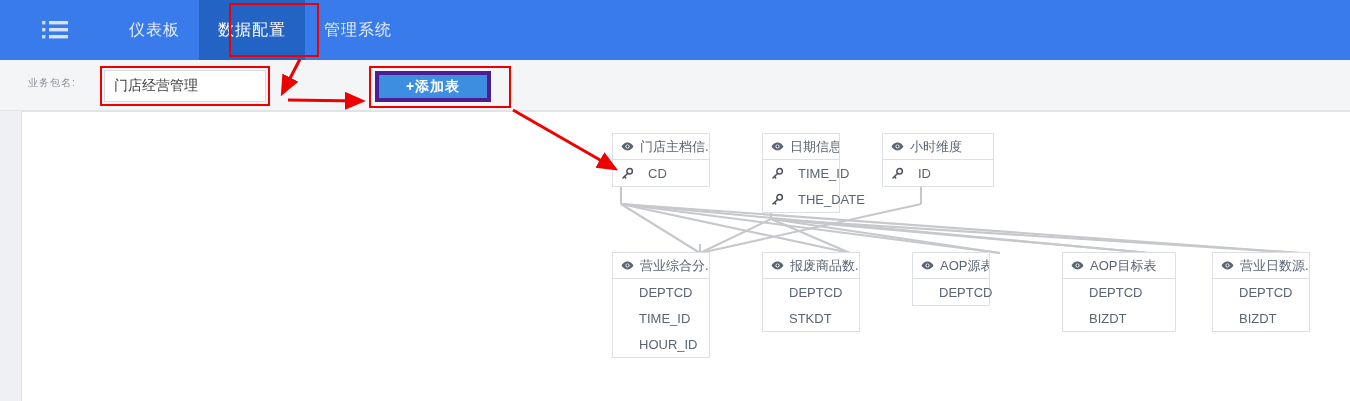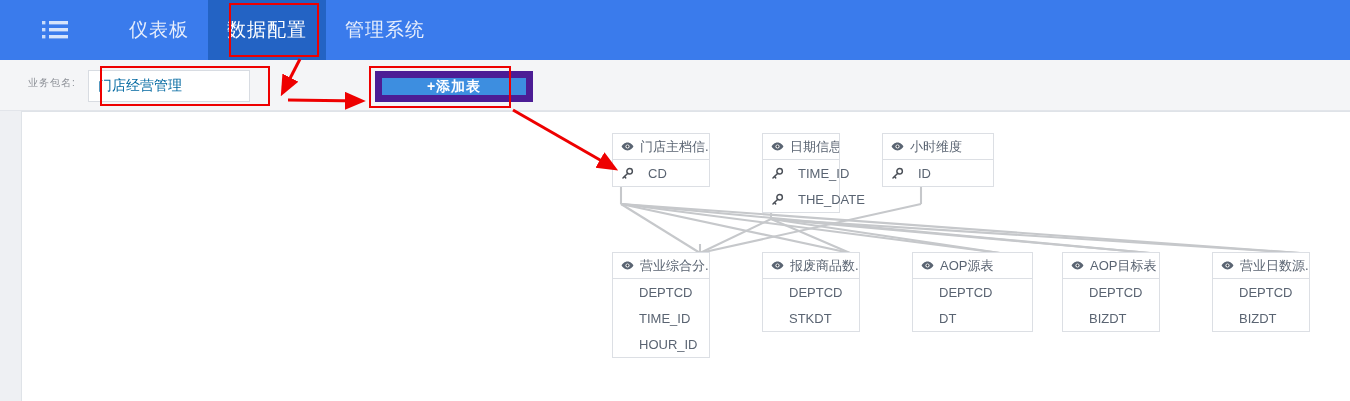--- a/index.html
+++ b/index.html
@@ -20,50 +20,50 @@
   }
   .menu-icon-wrap {
     width: 110px; display: flex; align-items: center; justify-content: center;
     cursor: pointer;
   }
   .menu-icon { width: 26px; height: 20px; display: block; }
   .nav-tabs { display: flex; align-items: stretch; }
   .nav-tab {
     display: flex; align-items: center; justify-content: center;
     padding: 10px 19px;
-    color: #e7eefc; font-size: 19px; letter-spacing: 1px;
+    color: #e7eefc; font-size: 16px; letter-spacing: 1px;
     cursor: pointer; white-space: nowrap;
   }
   .nav-tab.active {
     background: #2363c4; color: #ffffff;
   }
 
   
   .toolbar {
     position: absolute; left: 0; top: 60px;
     width: 1350px; height: 51px;
     background: #f4f5f7;
     border-bottom: 1px solid #e2e5ea;
   }
   .pkg-label {
     position: absolute; left: 28px; top: 76px;
     font-size: 10px; color: #8b8f96; letter-spacing: 1px;
   }
   .pkg-input {
-    position: absolute; left: 88px; top: 70px;
+    position: absolute; left: 104px; top: 70px;
     width: 162px; height: 32px;
     border: 1px solid #d8dce2; background: #ffffff;
-    font-size: 14px; color: #0369a1;
+    font-size: 14px; color: #404040;
     padding: 0 9px; outline: none;
     font-family: "Liberation Sans", "DejaVu Sans", sans-serif;
   }
   .add-btn {
     position: absolute; left: 375px; top: 71px;
-    width: 158px; height: 31px;
-    background: #3d8ee0; border: 7px solid #4c1d95;
+    width: 116px; height: 31px;
+    background: #3d8ee0; border: 4px solid #4c1d95;
     color: #ffffff; font-size: 14px; font-weight: bold;
     cursor: pointer; letter-spacing: 1px;
     font-family: "Liberation Sans", "DejaVu Sans", sans-serif;
   }
 
   
   .canvas {
     position: absolute; left: 21px; top: 111px;
     width: 1329px; height: 290px;
     background: #ffffff;
@@ -253,37 +253,34 @@
           </svg>
           <span>报废商品数...</span>
         </div>
         <div class="tbl-row plain">
           <span>DEPTCD</span>
         </div>
         <div class="tbl-row plain">
           <span>STKDT</span>
         </div>
       </div>
-      <div class="tbl" style="left: 890px; top: 140px; width: 121px;">
+      <div class="tbl" style="left: 890px; top: 140px; width: 78px;">
         <div class="tbl-head">
           <svg class="eye-icon" viewBox="0 0 16 16">
             <path d="M8 3.2C4.4 3.2 1.6 6.3 0.7 8c0.9 1.7 3.7 4.8 7.3 4.8S14.4 9.7 15.3 8C14.4 6.3 11.6 3.2 8 3.2z" fill="#5a6472"></path>
             <circle cx="8" cy="8" r="2.5" fill="#ffffff"></circle>
             <circle cx="8" cy="8" r="1.4" fill="#3a3f48"></circle>
           </svg>
           <span>AOP源表</span>
         </div>
         <div class="tbl-row plain">
           <span>DEPTCD</span>
         </div>
-        <div class="tbl-row plain">
-          <span>DT</span>
-        </div>
-      </div>
-      <div class="tbl" style="left: 1040px; top: 140px; width: 98px;">
+      </div>
+      <div class="tbl" style="left: 1040px; top: 140px; width: 114px;">
         <div class="tbl-head">
           <svg class="eye-icon" viewBox="0 0 16 16">
             <path d="M8 3.2C4.4 3.2 1.6 6.3 0.7 8c0.9 1.7 3.7 4.8 7.3 4.8S14.4 9.7 15.3 8C14.4 6.3 11.6 3.2 8 3.2z" fill="#5a6472"></path>
             <circle cx="8" cy="8" r="2.5" fill="#ffffff"></circle>
             <circle cx="8" cy="8" r="1.4" fill="#3a3f48"></circle>
           </svg>
           <span>AOP目标表</span>
         </div>
         <div class="tbl-row plain">
           <span>DEPTCD</span>

